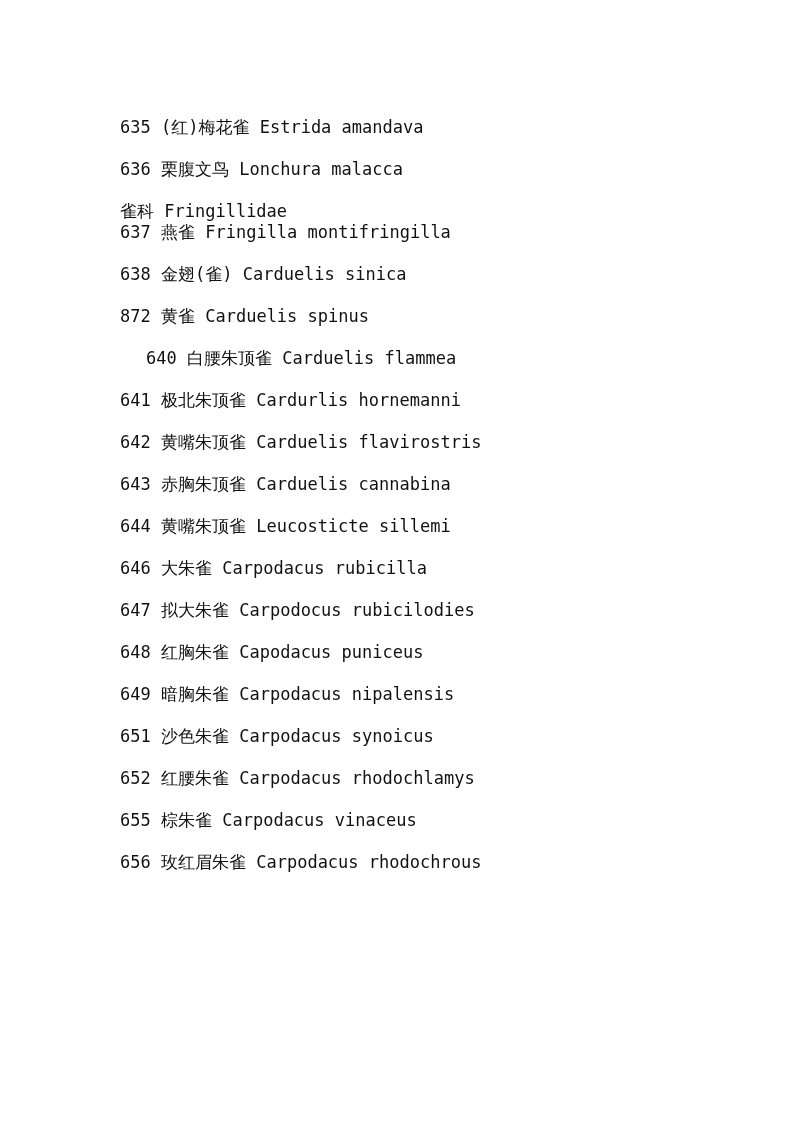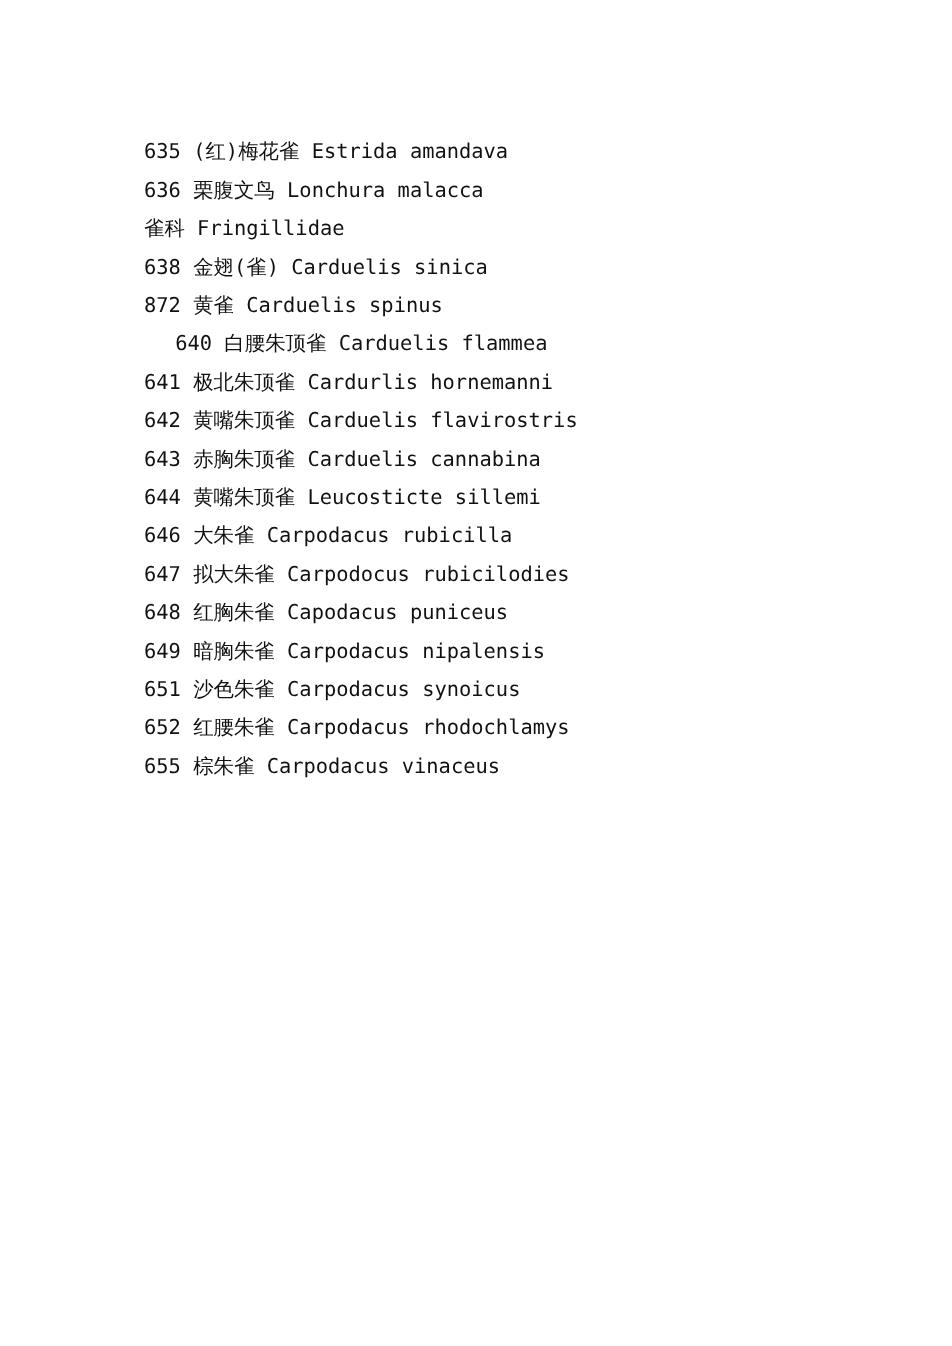--- a/index.html
+++ b/index.html
@@ -20,39 +20,41 @@
     height: 1122px;
     padding: 117px 40px 0 120px;
     background: #ffffff;
     overflow: hidden;
   }
   .line {
     height: 21px;
     line-height: 21px;
     white-space: pre;
   }
-  .line.gap { margin-top: 11px; }
+  .line.gap { margin-top: 21px; }
   .line.indent { padding-left: 26px; }
 </style>
 </head>
 <body>
 
 <div class="page">
   <div id="bird-list">
       <div class="line"><span class="num">635</span><span class="sep1"> </span><span class="cn">(红)梅花雀</span><span class="sep2"> </span><span class="lat">Estrida amandava</span></div>
       <div class="line gap"><span class="num">636</span><span class="sep1"> </span><span class="cn">栗腹文鸟</span><span class="sep2"> </span><span class="lat">Lonchura malacca</span></div>
       <div class="line gap"><span class="cn">雀科</span><span class="sep2"> </span><span class="lat">Fringillidae</span></div>
+      <div class="line"><span class="num">637</span><span class="sep1"> </span><span class="cn">燕雀</span><span class="sep2"> </span><span class="lat">Fringilla montifringilla</span></div>
       <div class="line gap"><span class="num">638</span><span class="sep1"> </span><span class="cn">金翅(雀)</span><span class="sep2"> </span><span class="lat">Carduelis sinica</span></div>
       <div class="line gap"><span class="num">872</span><span class="sep1"> </span><span class="cn">黄雀</span><span class="sep2"> </span><span class="lat">Carduelis spinus</span></div>
       <div class="line gap indent"><span class="num">640</span><span class="sep1"> </span><span class="cn">白腰朱顶雀</span><span class="sep2"> </span><span class="lat">Carduelis flammea</span></div>
       <div class="line gap"><span class="num">641</span><span class="sep1"> </span><span class="cn">极北朱顶雀</span><span class="sep2"> </span><span class="lat">Cardurlis hornemanni</span></div>
       <div class="line gap"><span class="num">642</span><span class="sep1"> </span><span class="cn">黄嘴朱顶雀</span><span class="sep2"> </span><span class="lat">Carduelis flavirostris</span></div>
       <div class="line gap"><span class="num">643</span><span class="sep1"> </span><span class="cn">赤胸朱顶雀</span><span class="sep2"> </span><span class="lat">Carduelis cannabina</span></div>
       <div class="line gap"><span class="num">644</span><span class="sep1"> </span><span class="cn">黄嘴朱顶雀</span><span class="sep2"> </span><span class="lat">Leucosticte sillemi</span></div>
       <div class="line gap"><span class="num">646</span><span class="sep1"> </span><span class="cn">大朱雀</span><span class="sep2"> </span><span class="lat">Carpodacus rubicilla</span></div>
       <div class="line gap"><span class="num">647</span><span class="sep1"> </span><span class="cn">拟大朱雀</span><span class="sep2"> </span><span class="lat">Carpodocus rubicilodies</span></div>
       <div class="line gap"><span class="num">648</span><span class="sep1"> </span><span class="cn">红胸朱雀</span><span class="sep2"> </span><span class="lat">Capodacus puniceus</span></div>
       <div class="line gap"><span class="num">649</span><span class="sep1"> </span><span class="cn">暗胸朱雀</span><span class="sep2"> </span><span class="lat">Carpodacus nipalensis</span></div>
       <div class="line gap"><span class="num">651</span><span class="sep1"> </span><span class="cn">沙色朱雀</span><span class="sep2"> </span><span class="lat">Carpodacus synoicus</span></div>
       <div class="line gap"><span class="num">652</span><span class="sep1"> </span><span class="cn">红腰朱雀</span><span class="sep2"> </span><span class="lat">Carpodacus rhodochlamys</span></div>
       <div class="line gap"><span class="num">655</span><span class="sep1"> </span><span class="cn">棕朱雀</span><span class="sep2"> </span><span class="lat">Carpodacus vinaceus</span></div>
+      <div class="line gap"><span class="num">656</span><span class="sep1"> </span><span class="cn">玫红眉朱雀</span><span class="sep2"> </span><span class="lat">Carpodacus rhodochrous</span></div>
     </div>
 </div>
 
 </body></html>

